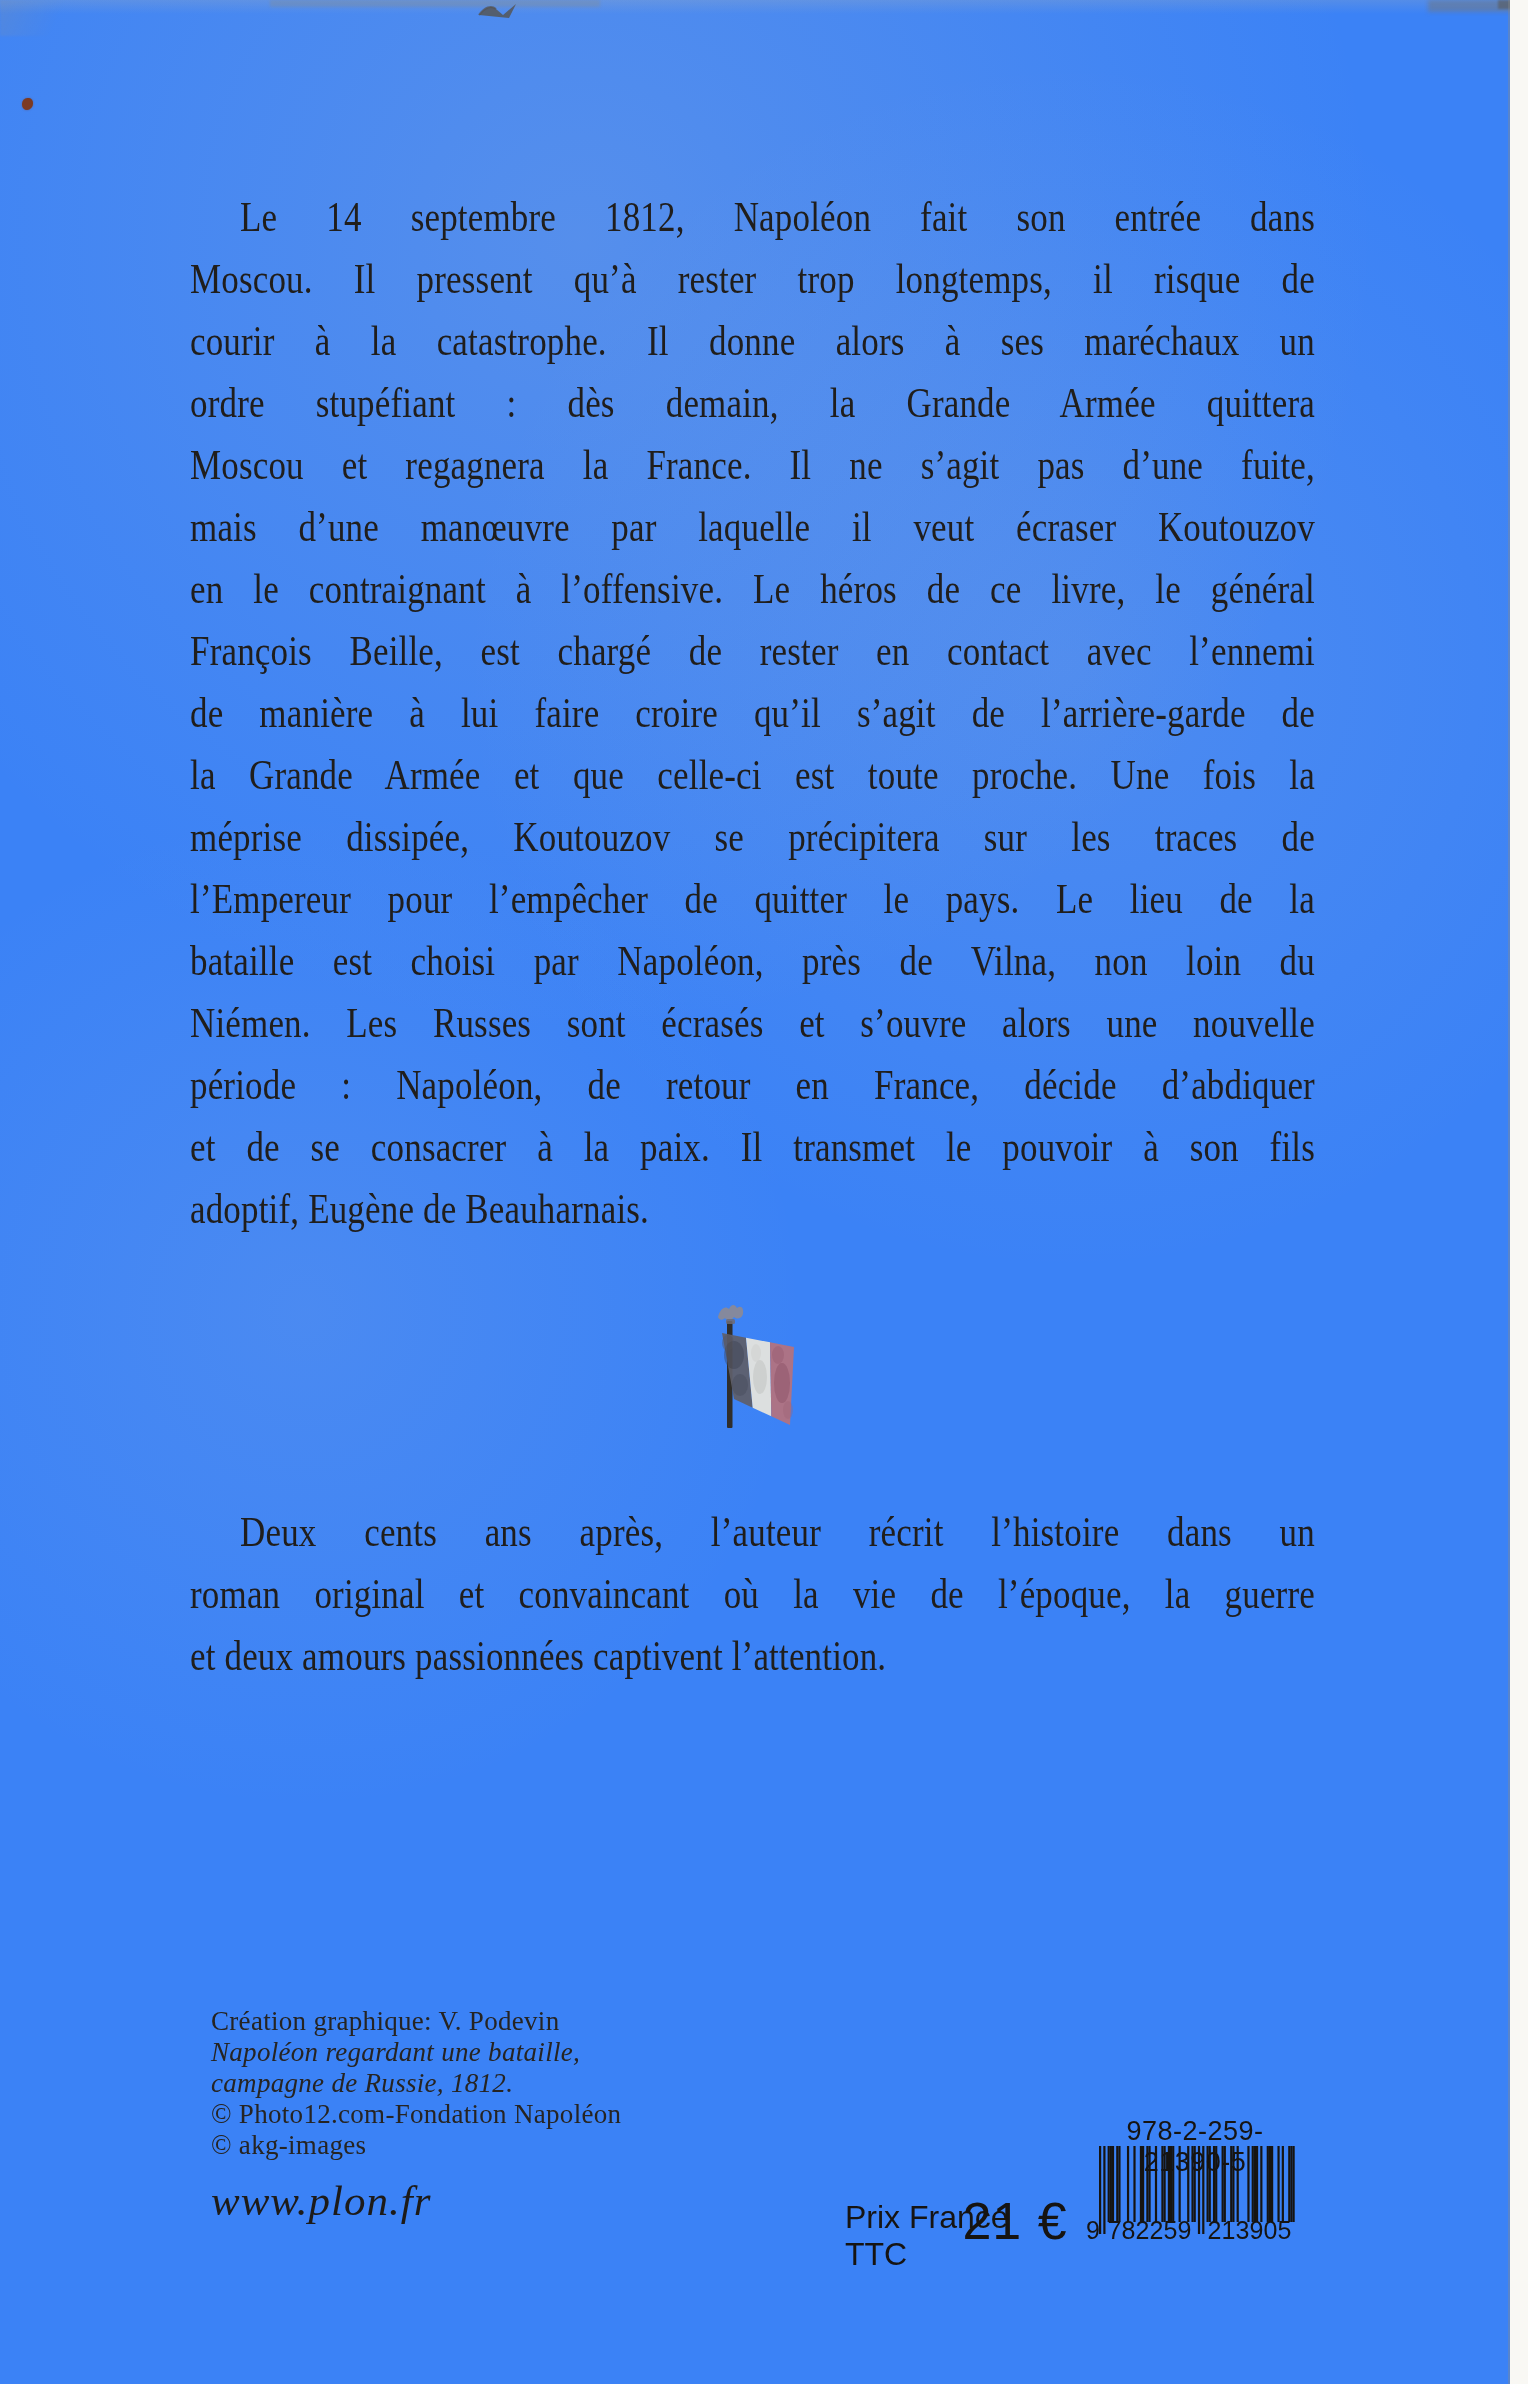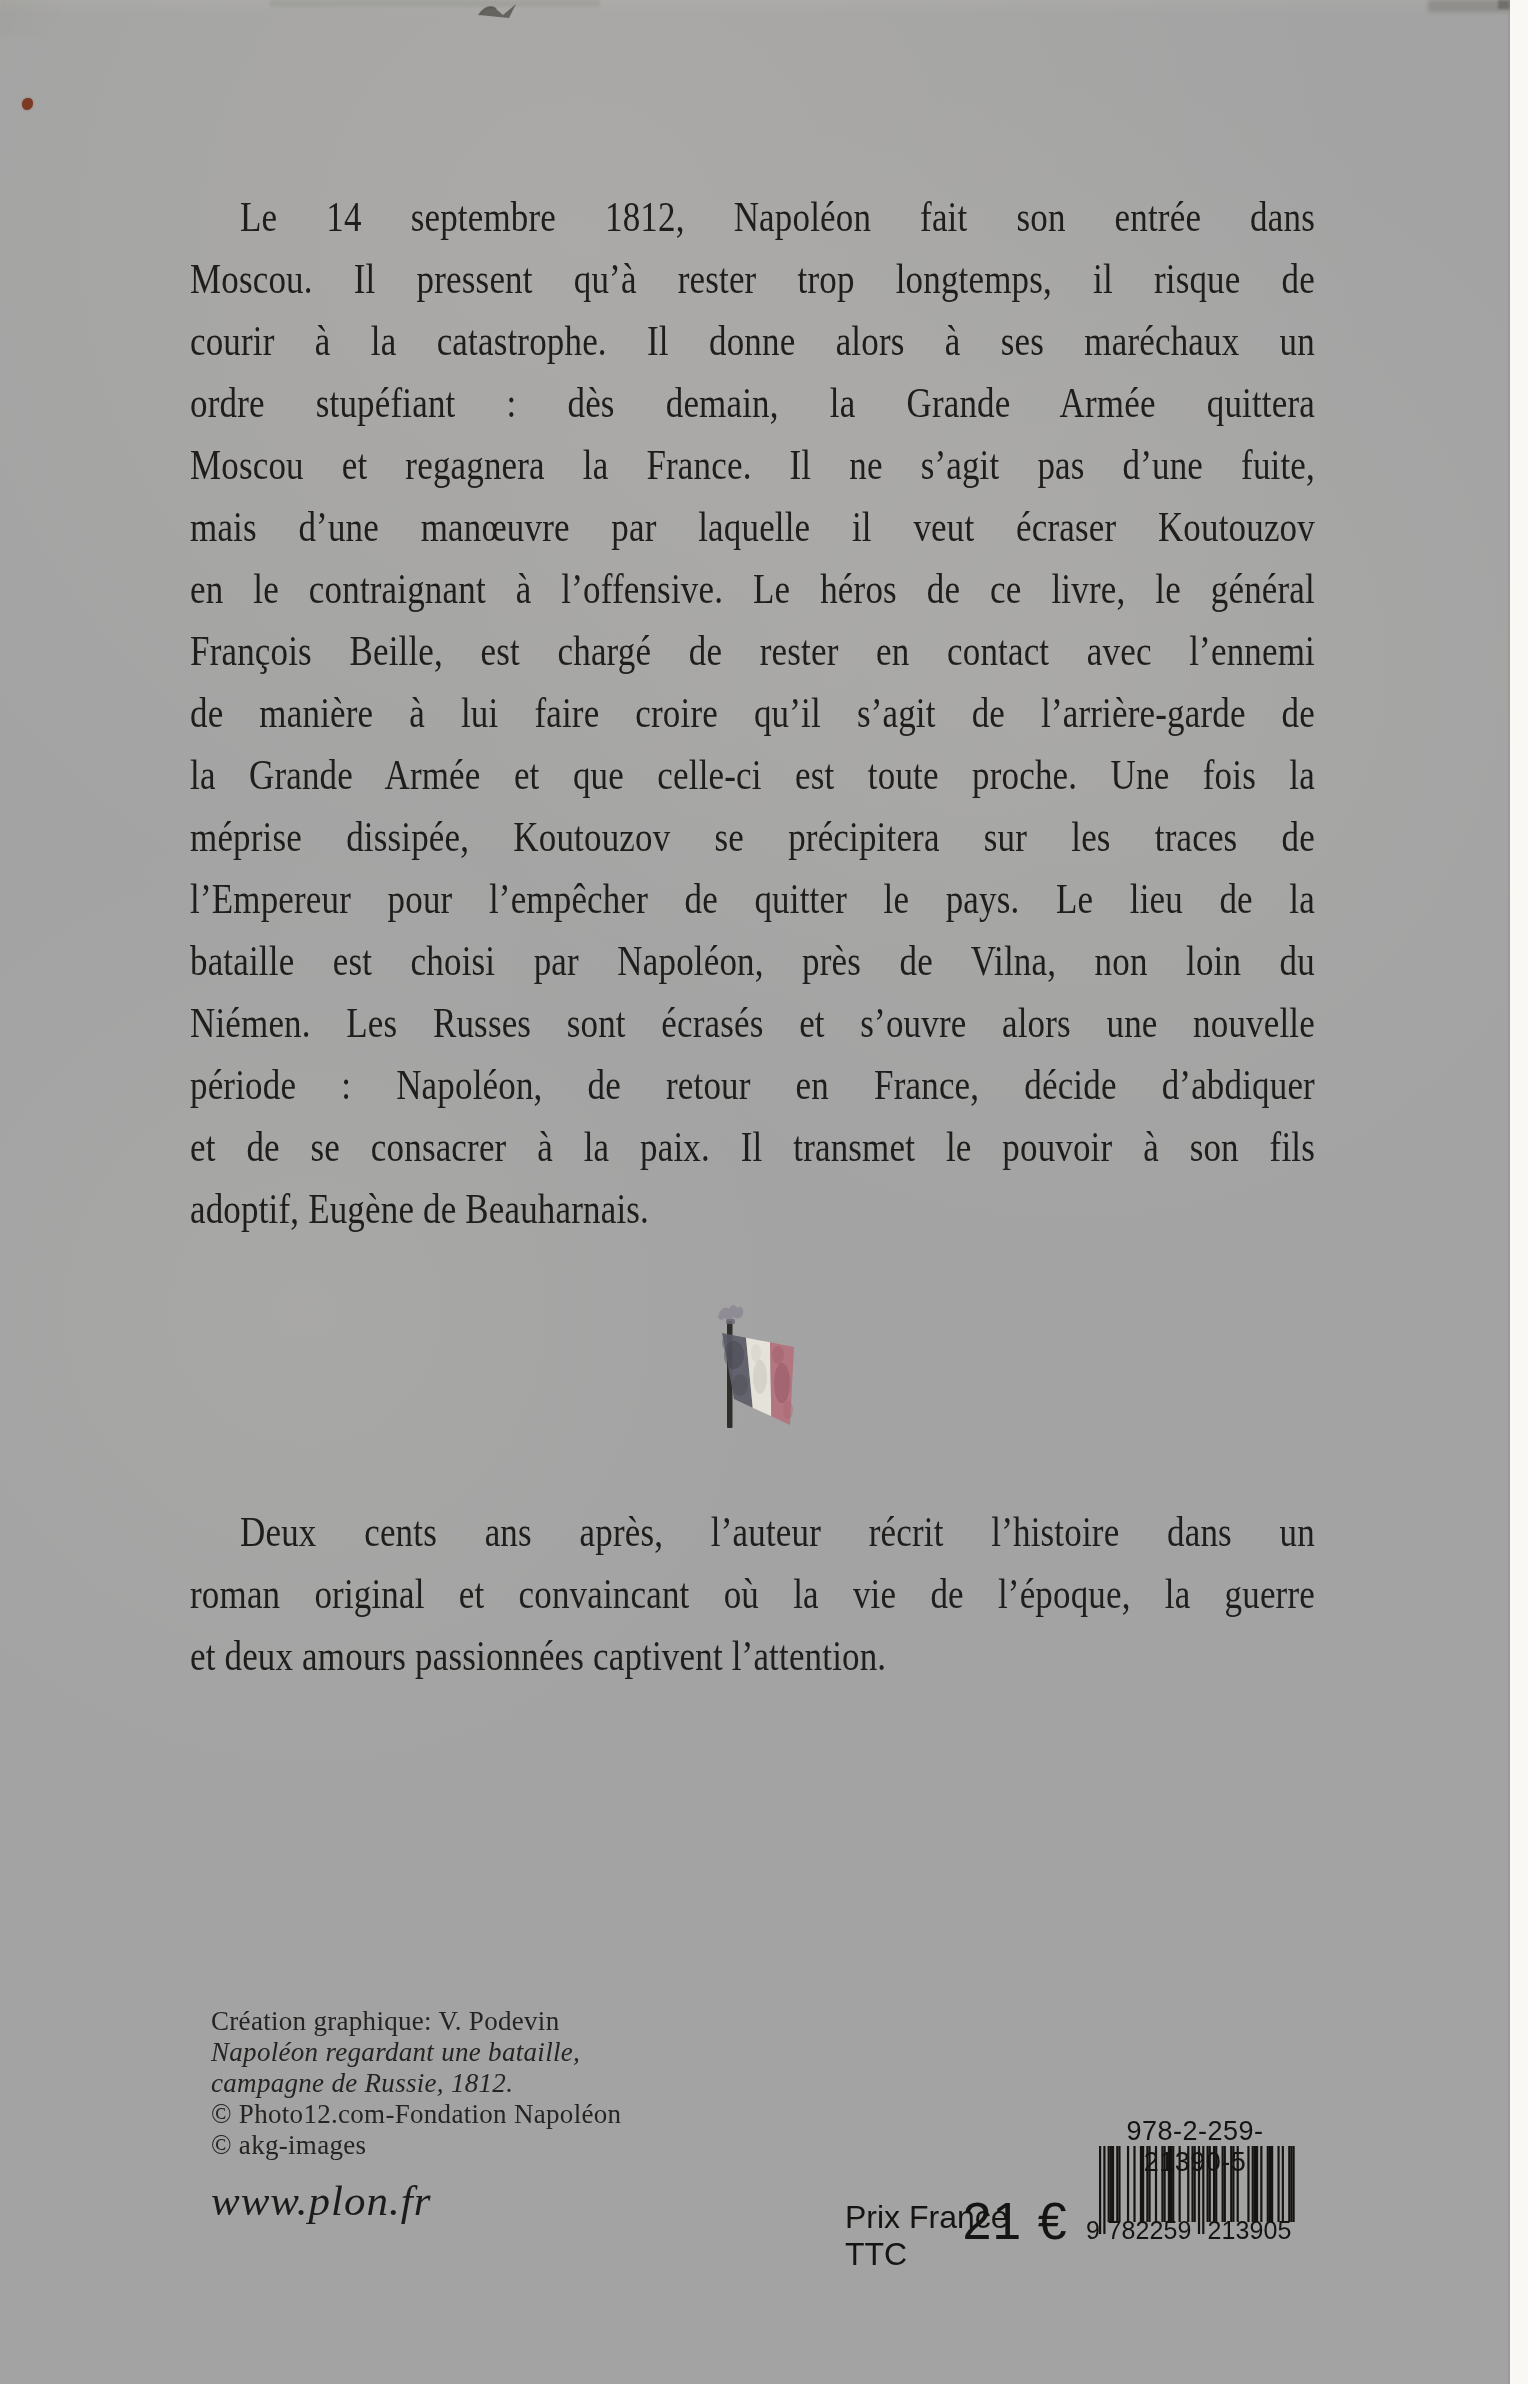--- a/index.html
+++ b/index.html
@@ -3,21 +3,21 @@
 <meta charset="utf-8">
 <style>
   html,body{margin:0;padding:0;}
   body{
     font-family:"Liberation Serif", serif;
     background:#e9e7e1;
   }
   .cover{
     position:relative;
     width:1528px;height:2384px;
-    background:#a3a3a3;
+    background:#3b82f6;
     overflow:hidden;
   }
   
   .cover::before{
     content:"";position:absolute;inset:0;pointer-events:none;
     background:
       radial-gradient(circle at 38% 10%, rgba(205,200,190,.18), transparent 34%),
       radial-gradient(circle at 70% 28%, rgba(210,206,196,.12), transparent 30%),
       radial-gradient(circle at 20% 55%, rgba(214,210,200,.10), transparent 28%),
       linear-gradient(180deg, rgba(186,184,176,.20), transparent 14px);

